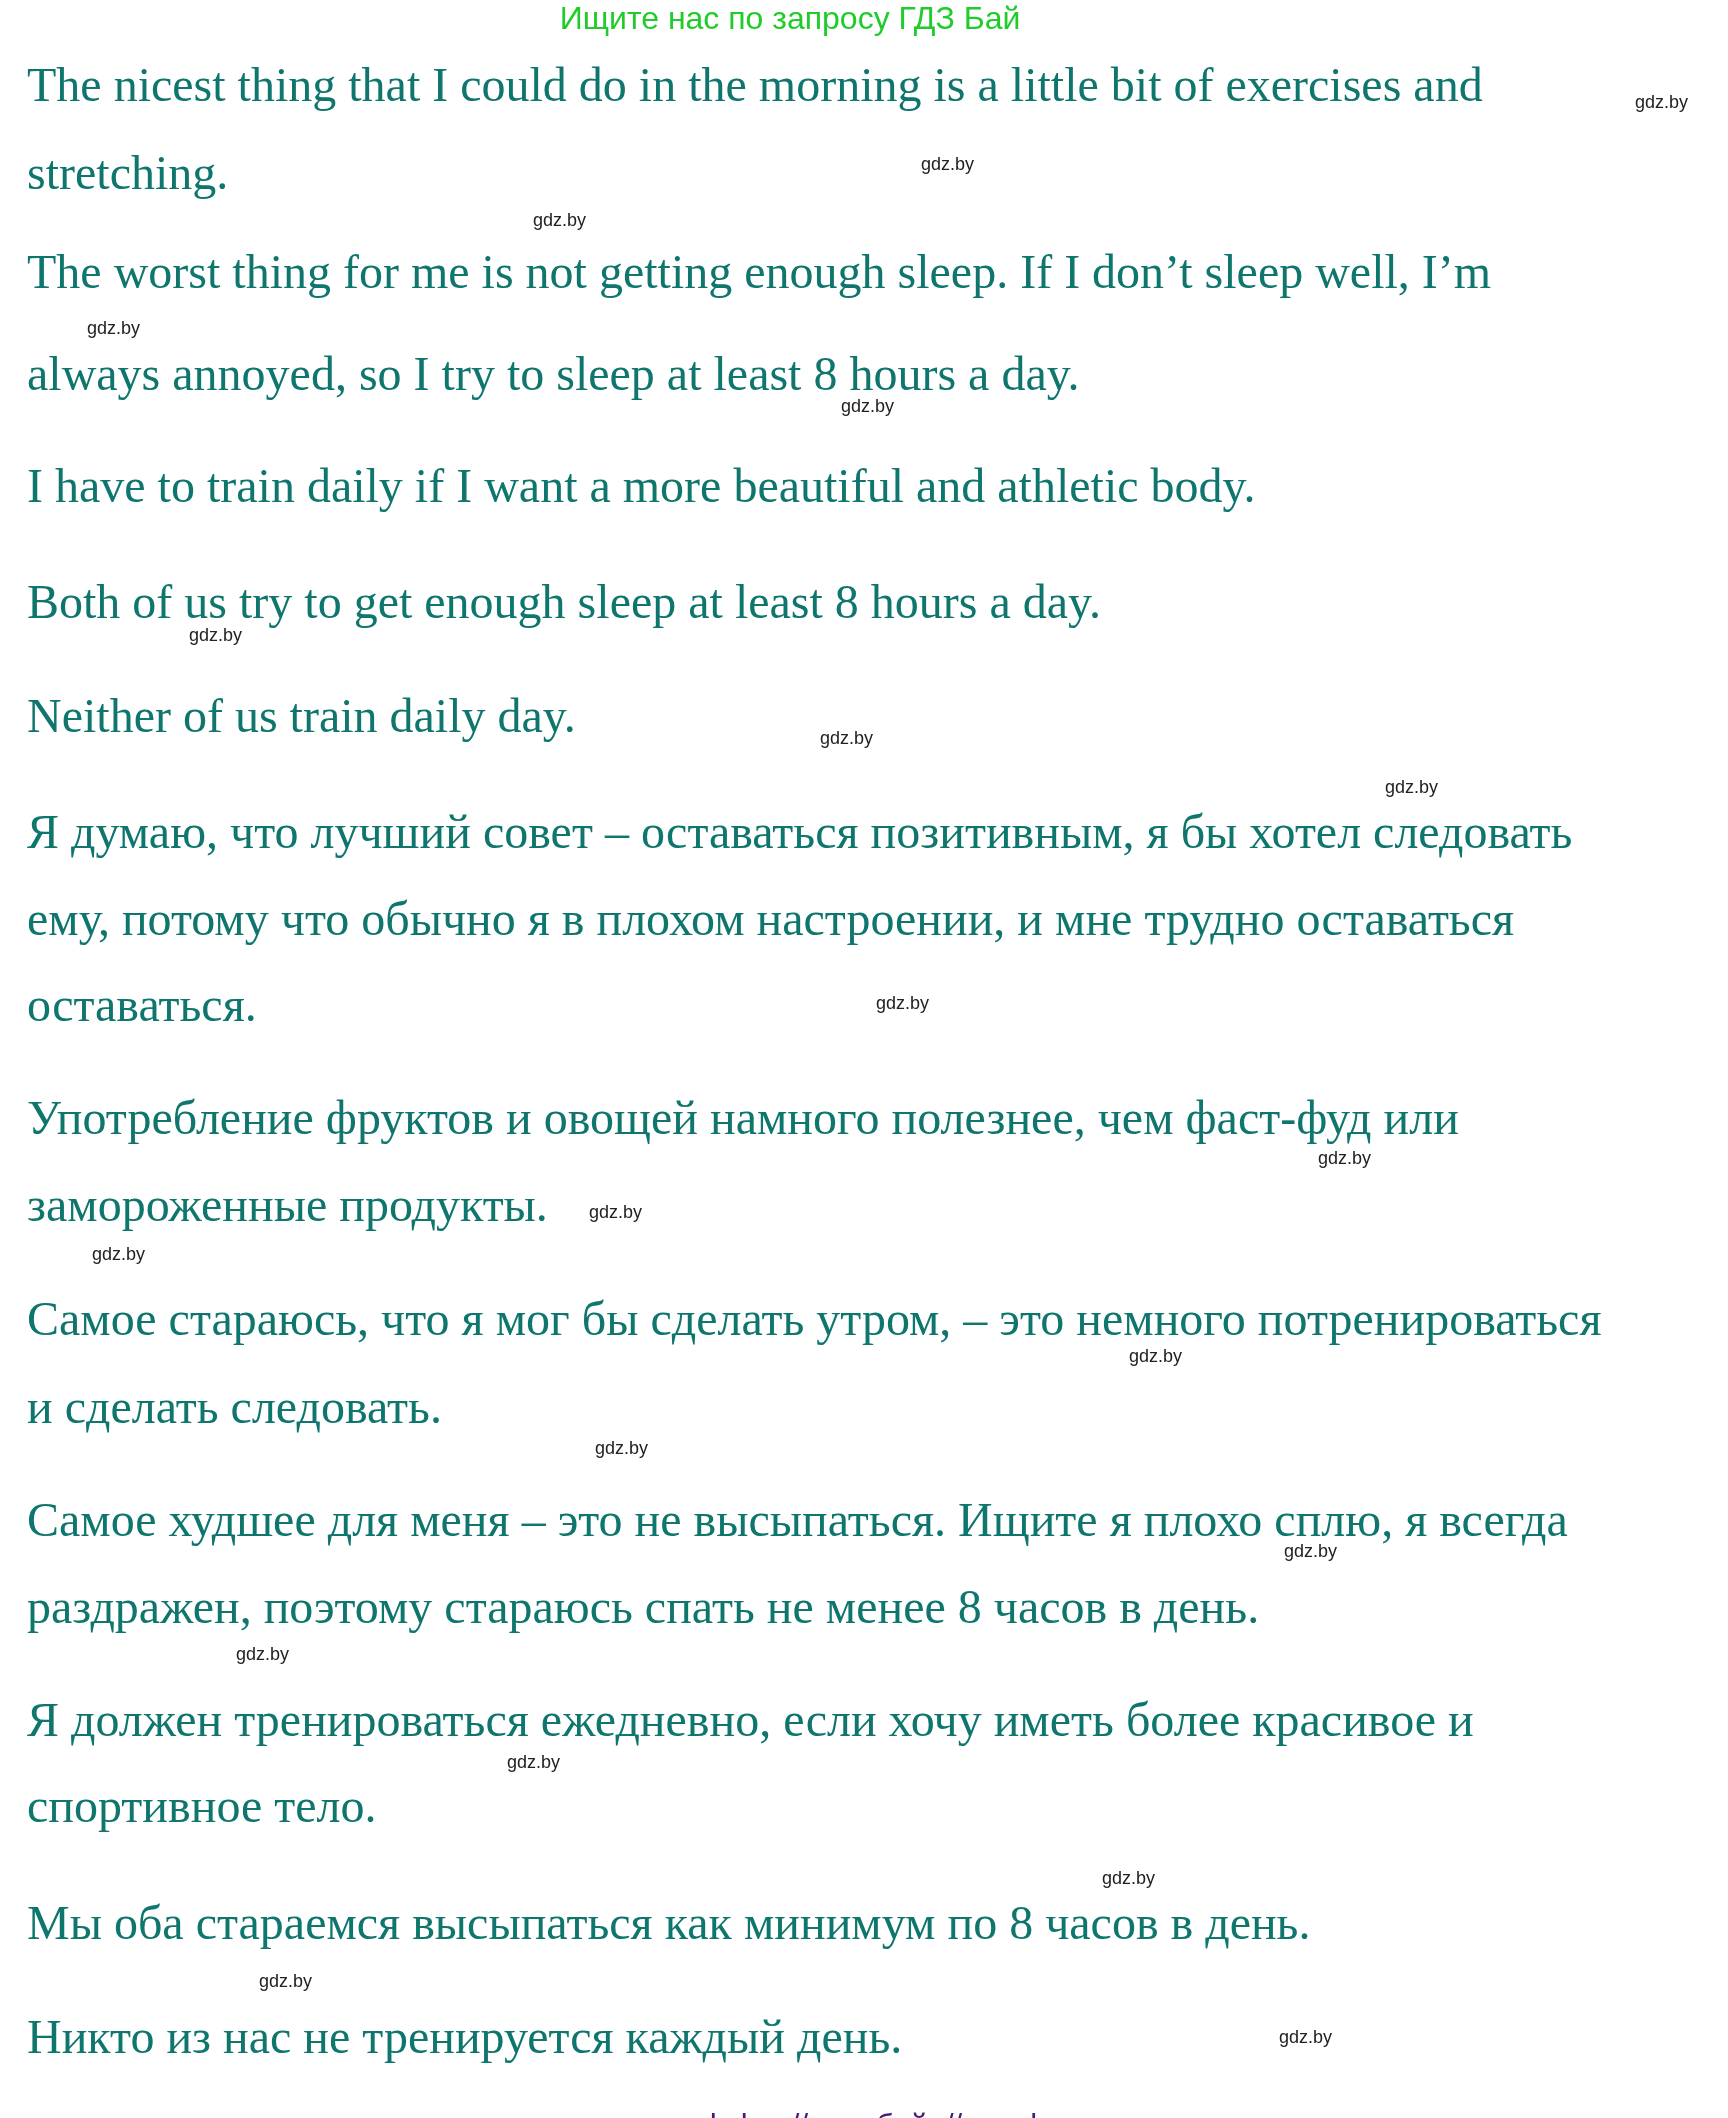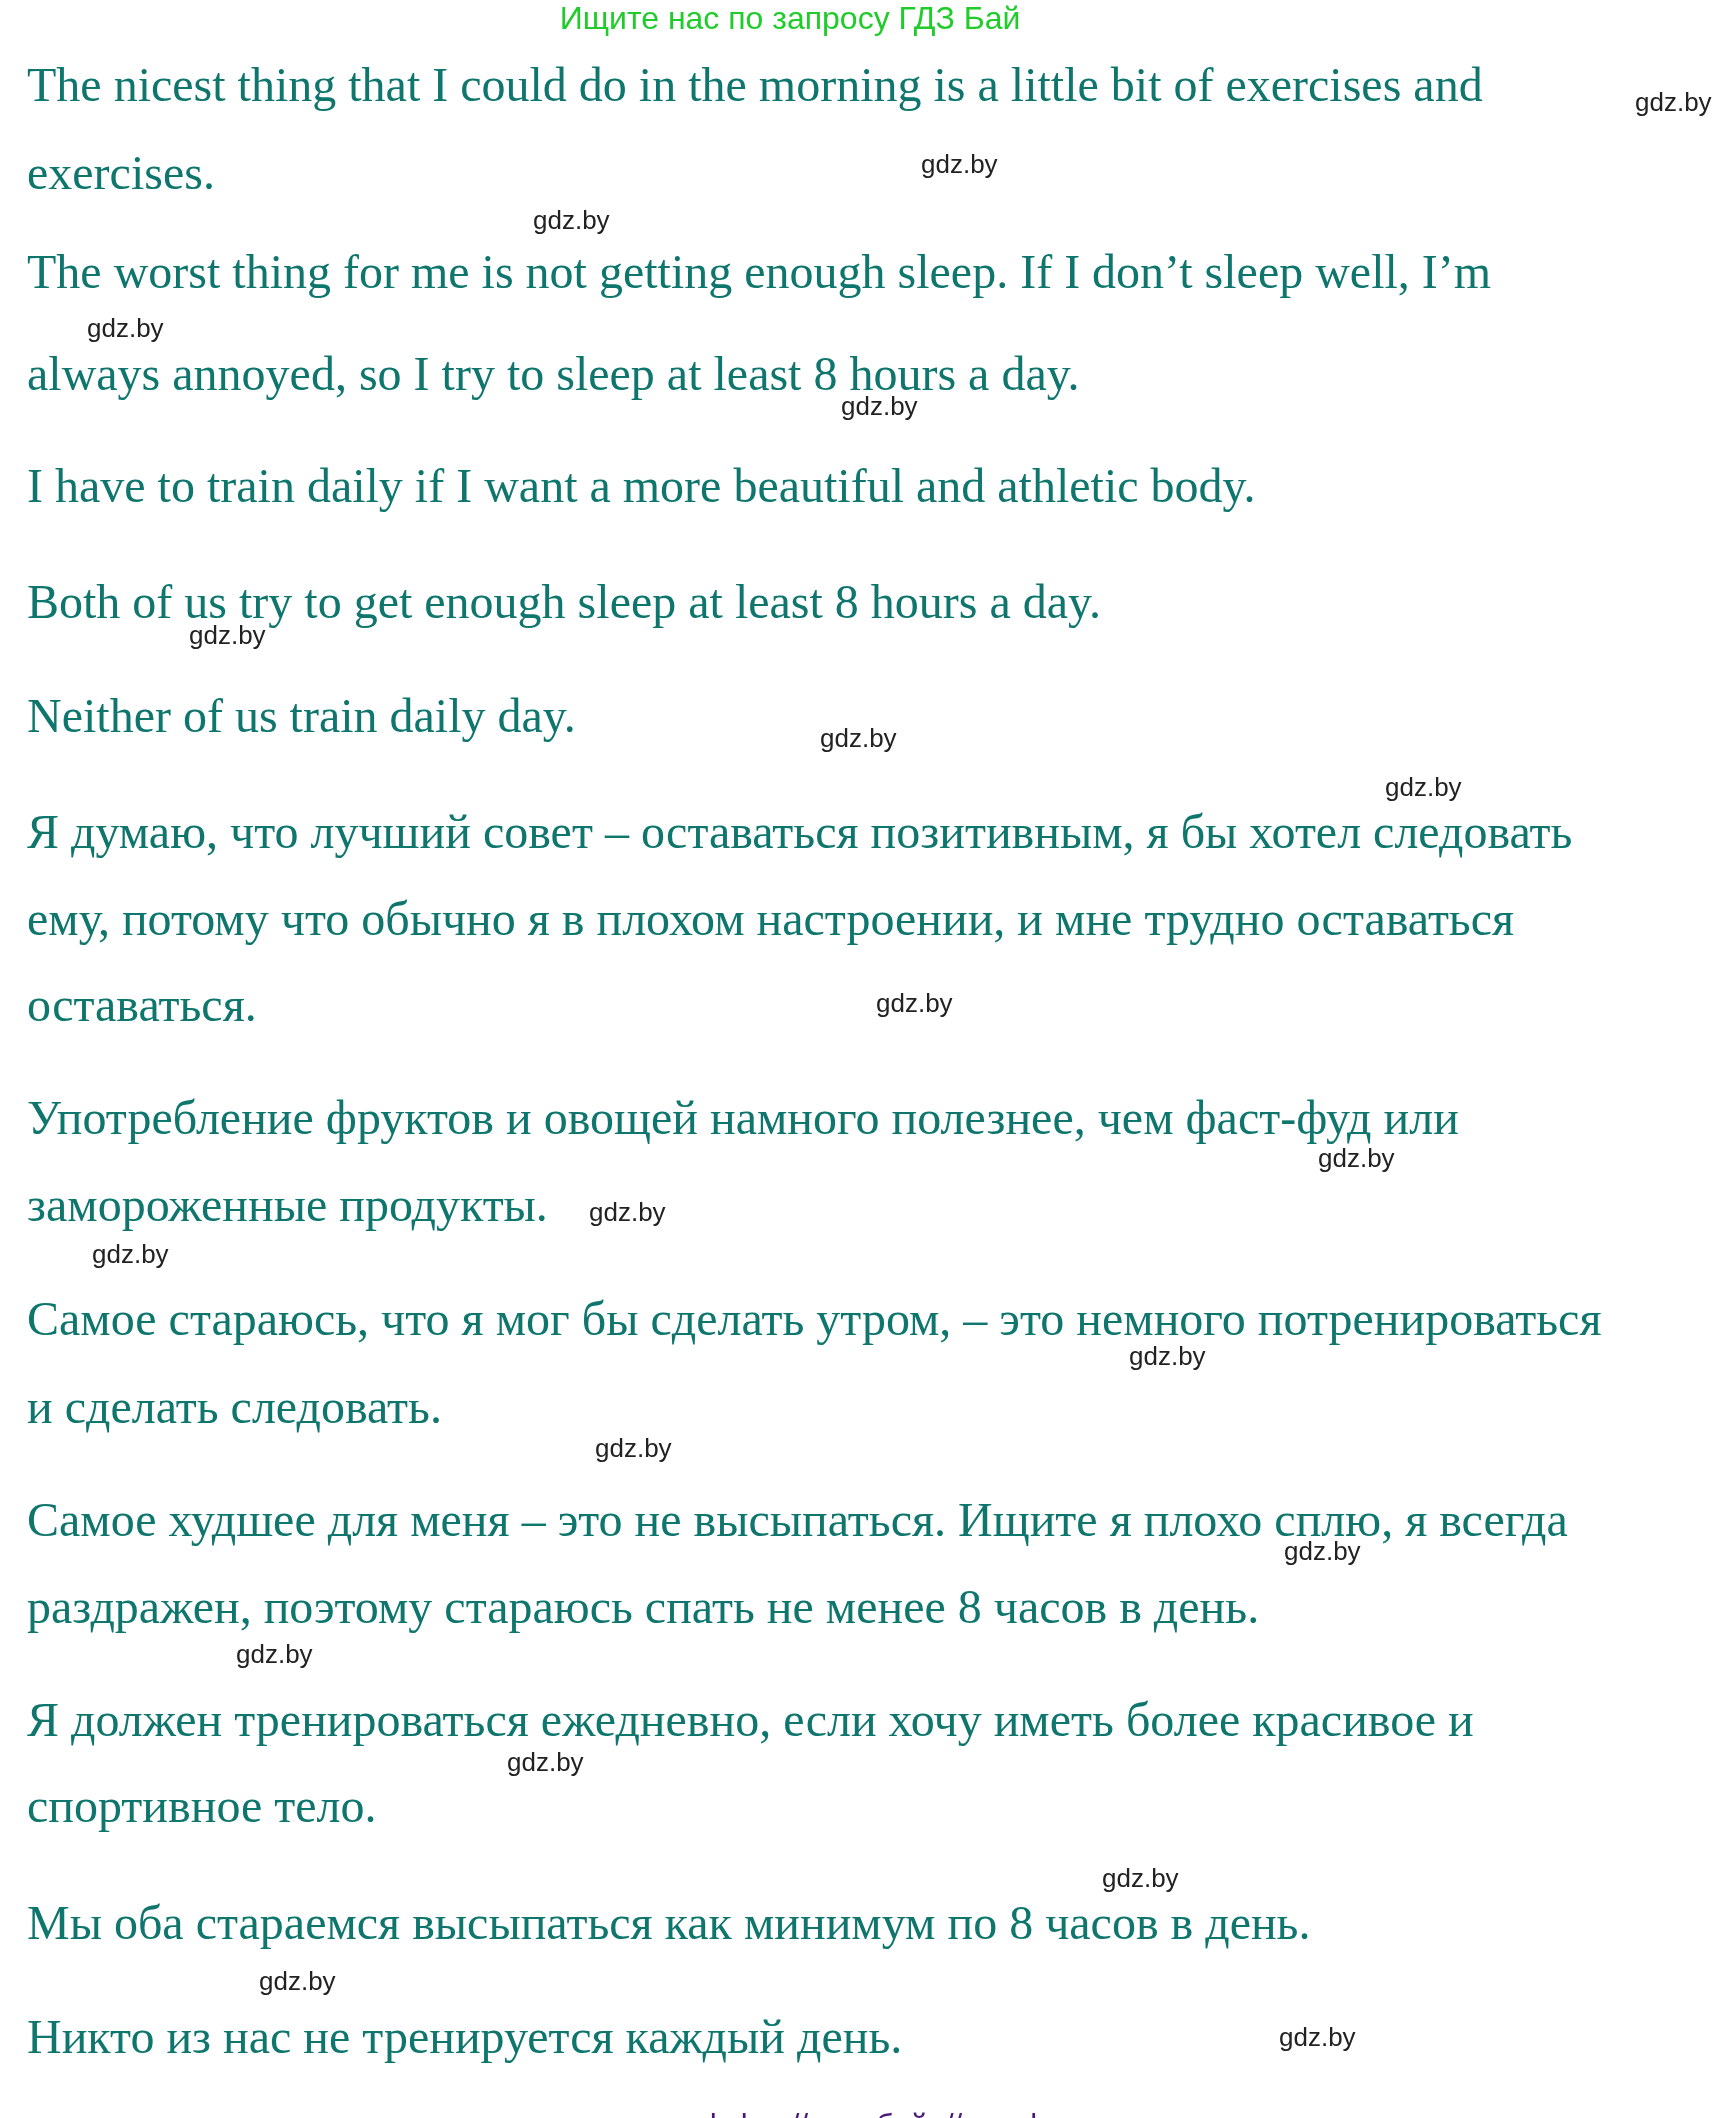--- a/index.html
+++ b/index.html
@@ -11,41 +11,41 @@
     color: #1fcc2a; 
   }
   .header span { position: relative; top: 0.9px; }
   .line {
     position: absolute; left: 27px;
     font-family: "Liberation Serif", serif; font-size: 48px; line-height: 48px;
     color: #0f766e; white-space: nowrap;
   }
   .wm {
     position: absolute;
-    font-family: "Liberation Sans", sans-serif; font-size: 26px; line-height: 26px;
+    font-family: "Liberation Sans", sans-serif; font-size: 18px; line-height: 26px;
     color: #222222; white-space: nowrap;
   }
   .footer {
     position: absolute; left: 0; top: 2075px; width: 1728px;
     text-align: center;
     font-family: "Liberation Sans", sans-serif; font-size: 31px; line-height: 34px;
     color: #4a1a7a; white-space: pre;
   }
 </style>
 </head>
 <body>
 
 <div class="header">
   <span>Ищите нас по запросу ГДЗ Бай</span>
 </div>
 
 <div>
 
   <div class="line" style="top:61px">The nicest thing that I could do in the morning is a little bit of exercises and</div>
-  <div class="line" style="top:149px">exercises.</div>
+  <div class="line" style="top:149px">stretching.</div>
 
   <div class="line" style="top:248px">The worst thing for me is not getting enough sleep. If I don’t sleep well, I’m</div>
   <div class="line" style="top:350px">always annoyed, so I try to sleep at least 8 hours a day.</div>
 
   <div class="line" style="top:462px">I have to train daily if I want a more beautiful and athletic body.</div>
 
   <div class="line" style="top:578px">Both of us try to get enough sleep at least 8 hours a day.</div>
 
   <div class="line" style="top:692px">Neither of us train daily day.</div>
 

